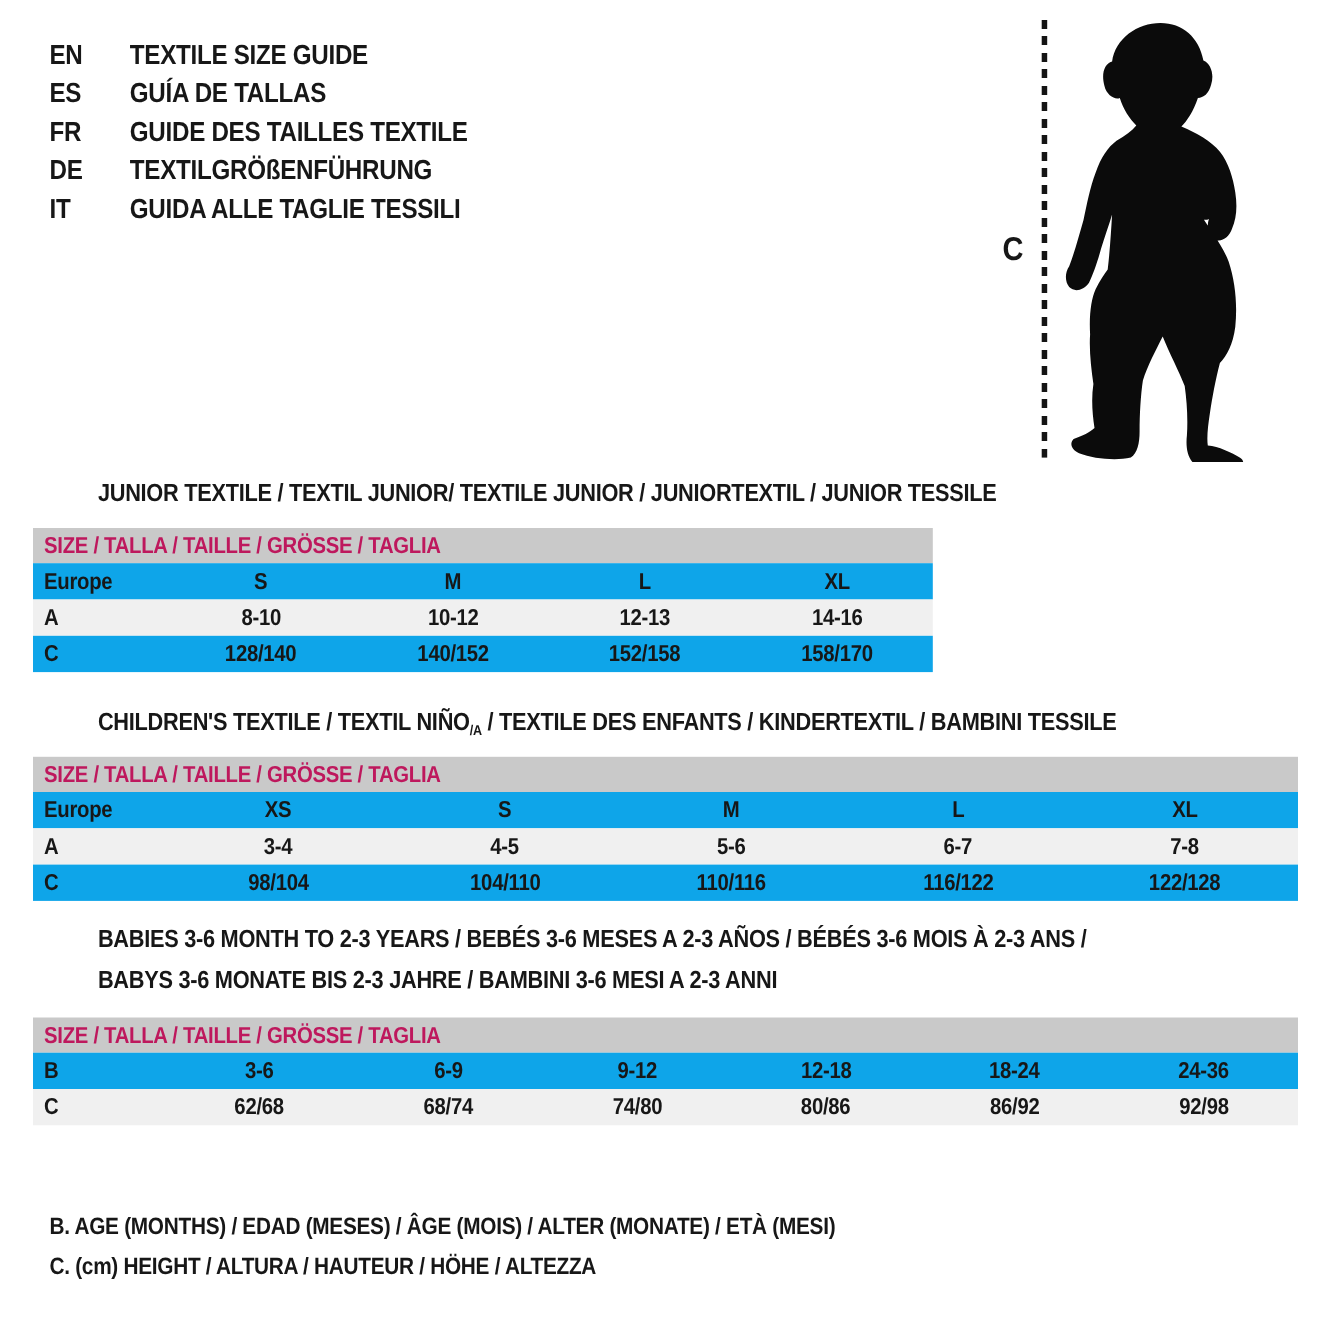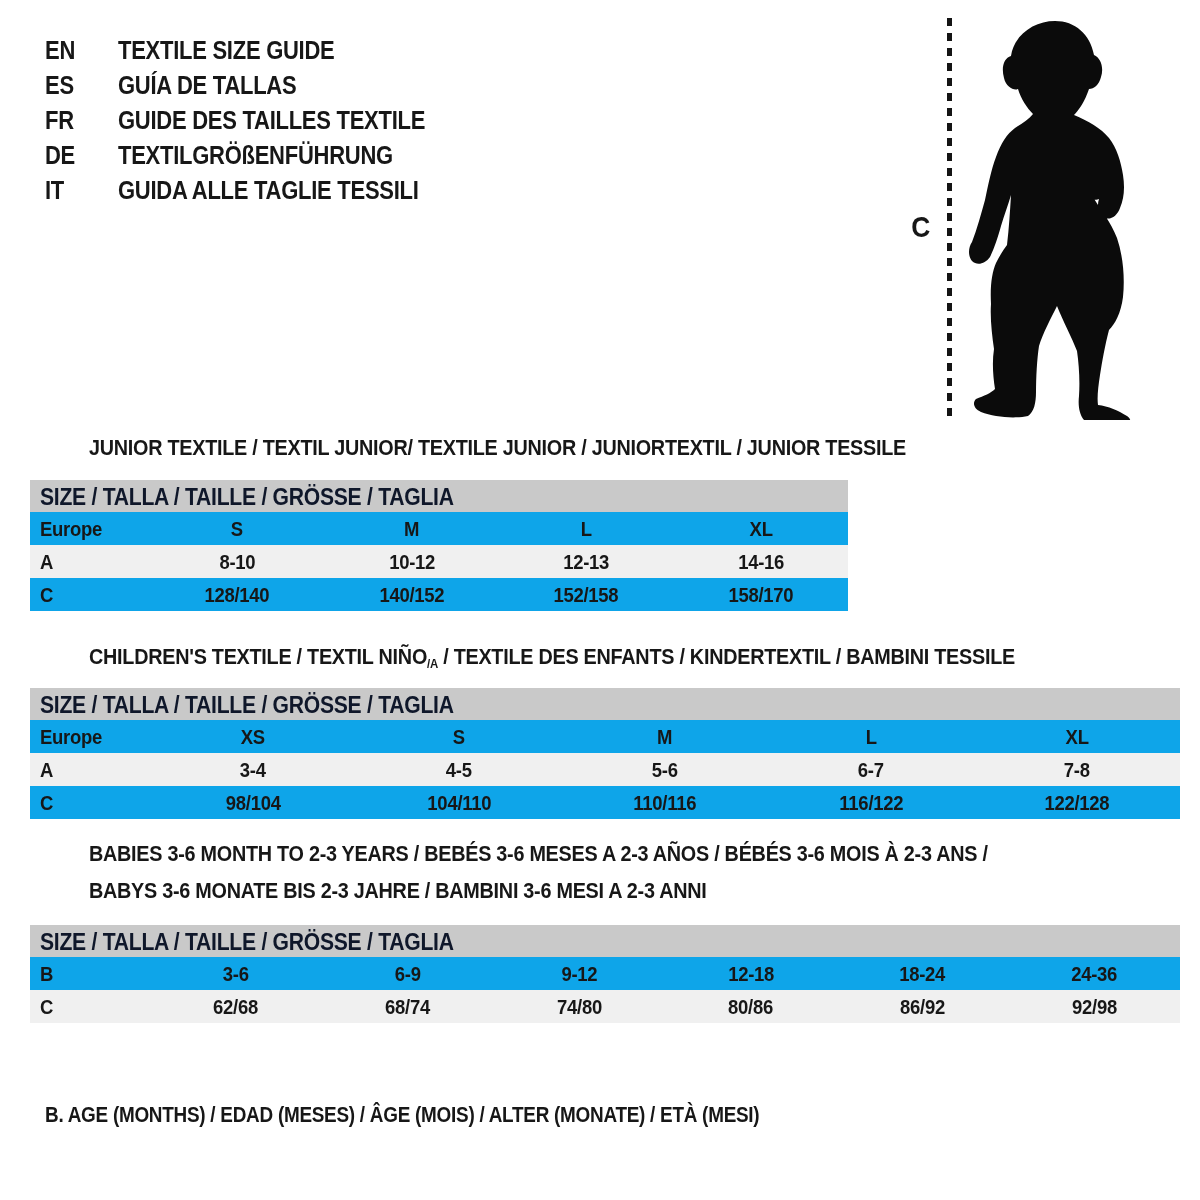--- a/index.html
+++ b/index.html
@@ -21,21 +21,21 @@
     background:repeating-linear-gradient(to bottom,#141414 0 8px,transparent 8px 15px);}
   #figure-label{position:absolute;left:903px;top:210px;width:36px;text-align:center;font-size:30px;}
   #silhouette{position:absolute;left:958px;top:15px;}
 
   
   .section-title{position:absolute;left:45px;font-size:22.5px;white-space:nowrap;margin-left:44px;}
   .sub{font-size:13px;vertical-align:-4px;}
 
   
   .table{position:absolute;left:30px;}
-  .t-header{height:32px;line-height:33px;background:#c9c9c9;padding-left:10px;font-size:24px;color:#0f172a;}
+  .t-header{height:32px;line-height:33px;background:#c9c9c9;padding-left:10px;font-size:21px;color:#be185d;}
   .t-row{display:flex;height:33px;line-height:33px;font-size:21px;background:#0ea5e9;}
   .t-row.alt{background:#f0f0f0;}
   .cell{overflow:visible;}
   .label-cell{flex:0 0 110px;padding-left:10px;}
   .val-cell{flex:1 1 0;text-align:center;}
 
   
   .legend-line{position:absolute;left:45px;font-size:21.5px;white-space:nowrap;}
 </style>
 </head>
@@ -205,14 +205,15 @@
           <div class="cell val-cell"><span class="cond-c">68/74</span></div>
           <div class="cell val-cell"><span class="cond-c">74/80</span></div>
           <div class="cell val-cell"><span class="cond-c">80/86</span></div>
           <div class="cell val-cell"><span class="cond-c">86/92</span></div>
           <div class="cell val-cell"><span class="cond-c">92/98</span></div>
         </div>
       </div>
   </div>
 
   <div class="legend-line" style="top:1103px;text-align:right;"><span class="cond">B. AGE (MONTHS) / EDAD (MESES) / ÂGE (MOIS) / ALTER (MONATE) / ETÀ (MESI)</span></div>
+  <div class="legend-line" style="top:1139px;"><span class="cond">C. (cm) HEIGHT / ALTURA / HAUTEUR / HÖHE / ALTEZZA</span></div>
 
 </div>
 
 </body></html>

